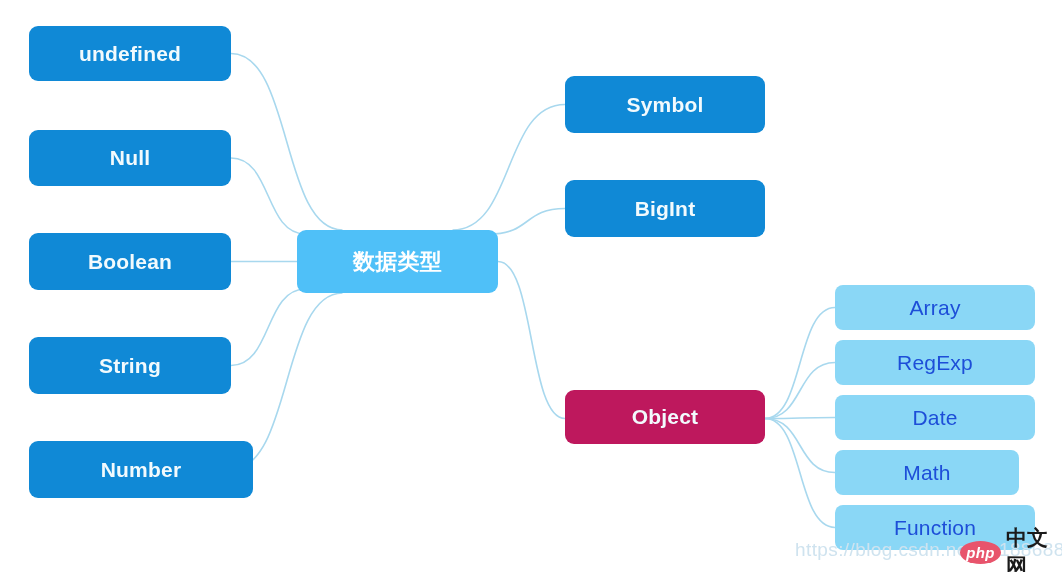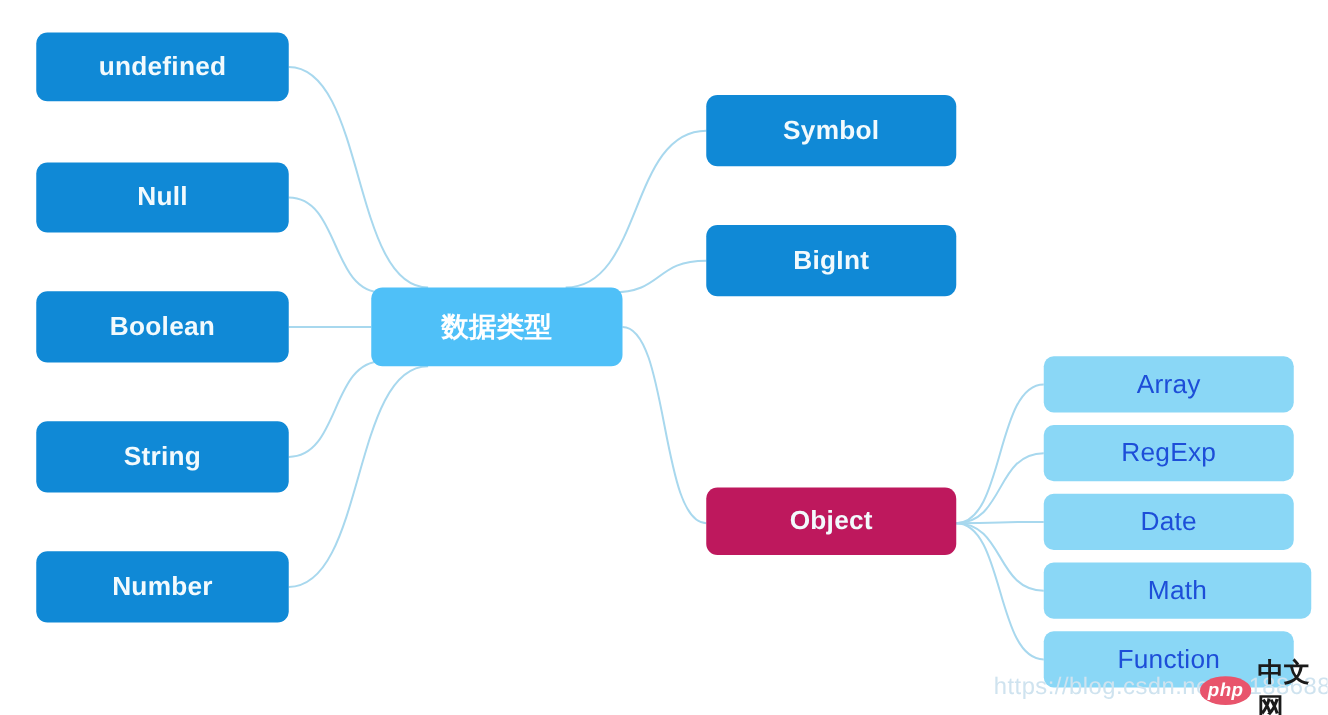--- a/index.html
+++ b/index.html
@@ -130,21 +130,21 @@
   </div>
   <div class="node node-leaf-primary" style="left: 29px; top: 130px; width: 202px; height: 56px; background: rgb(16, 137, 214);">
     <span>Null</span>
   </div>
   <div class="node node-leaf-primary" style="left: 29px; top: 233px; width: 202px; height: 57px; background: rgb(16, 137, 214);">
     <span>Boolean</span>
   </div>
   <div class="node node-leaf-primary" style="left: 29px; top: 337px; width: 202px; height: 57px; background: rgb(16, 137, 214);">
     <span>String</span>
   </div>
-  <div class="node node-leaf-primary" style="left: 29px; top: 441px; width: 202px; height: 57px; background: rgb(16, 137, 214);">
+  <div class="node node-leaf-primary" style="left: 29px; top: 441px; width: 224px; height: 57px; background: rgb(16, 137, 214);">
     <span>Number</span>
   </div>
 
   <div class="node node-root" style="left: 297px; top: 230px; width: 201px; height: 63px; background: rgb(79, 192, 248);">
     <span>数据类型</span>
   </div>
 
   <div class="node node-branch" style="left: 565px; top: 76px; width: 200px; height: 57px; background: rgb(16, 137, 214);">
     <span>Symbol</span>
   </div>
@@ -157,21 +157,21 @@
 
   <div class="node node-sub" style="left: 835px; top: 285px; width: 200px; height: 45px; background: rgb(138, 215, 246);">
     <span>Array</span>
   </div>
   <div class="node node-sub" style="left: 835px; top: 340px; width: 200px; height: 45px; background: rgb(138, 215, 246);">
     <span>RegExp</span>
   </div>
   <div class="node node-sub" style="left: 835px; top: 395px; width: 200px; height: 45px; background: rgb(138, 215, 246);">
     <span>Date</span>
   </div>
-  <div class="node node-sub" style="left: 835px; top: 450px; width: 214px; height: 45px; background: rgb(138, 215, 246);">
+  <div class="node node-sub" style="left: 835px; top: 450px; width: 184px; height: 45px; background: rgb(138, 215, 246);">
     <span>Math</span>
   </div>
   <div class="node node-sub" style="left: 835px; top: 505px; width: 200px; height: 45px; background: rgb(138, 215, 246);">
     <span>Function</span>
   </div>
 
   <div id="watermark-url">https://blog.csdn.net/cc18868876837</div>
   <div id="watermark-logo">
     <span class="php-pill">php</span>
     <span class="cn-text">中文网</span>

